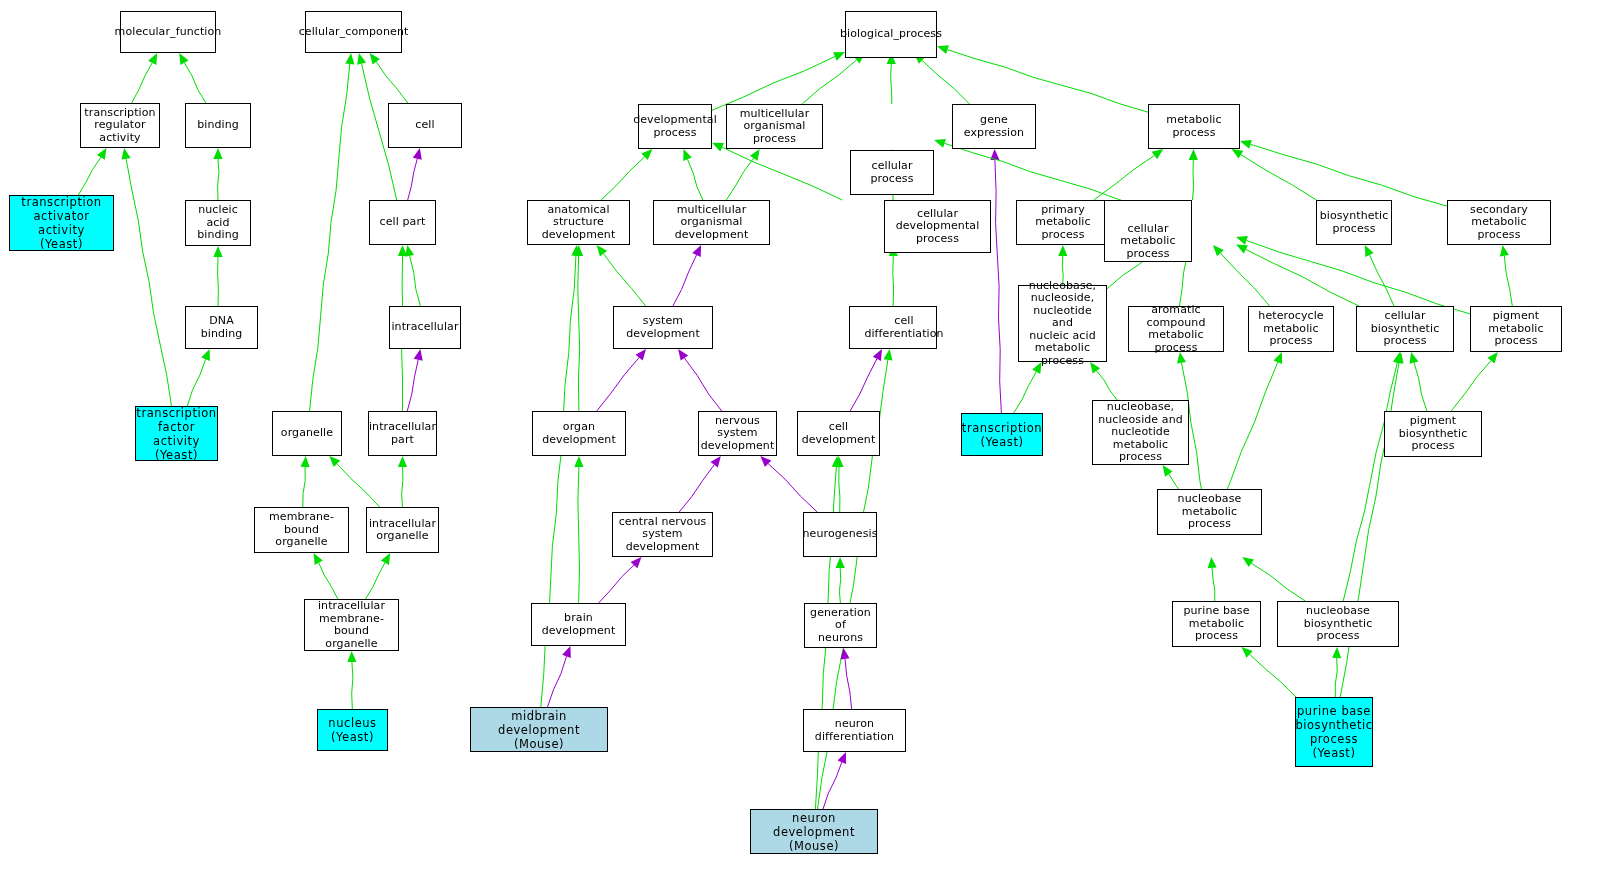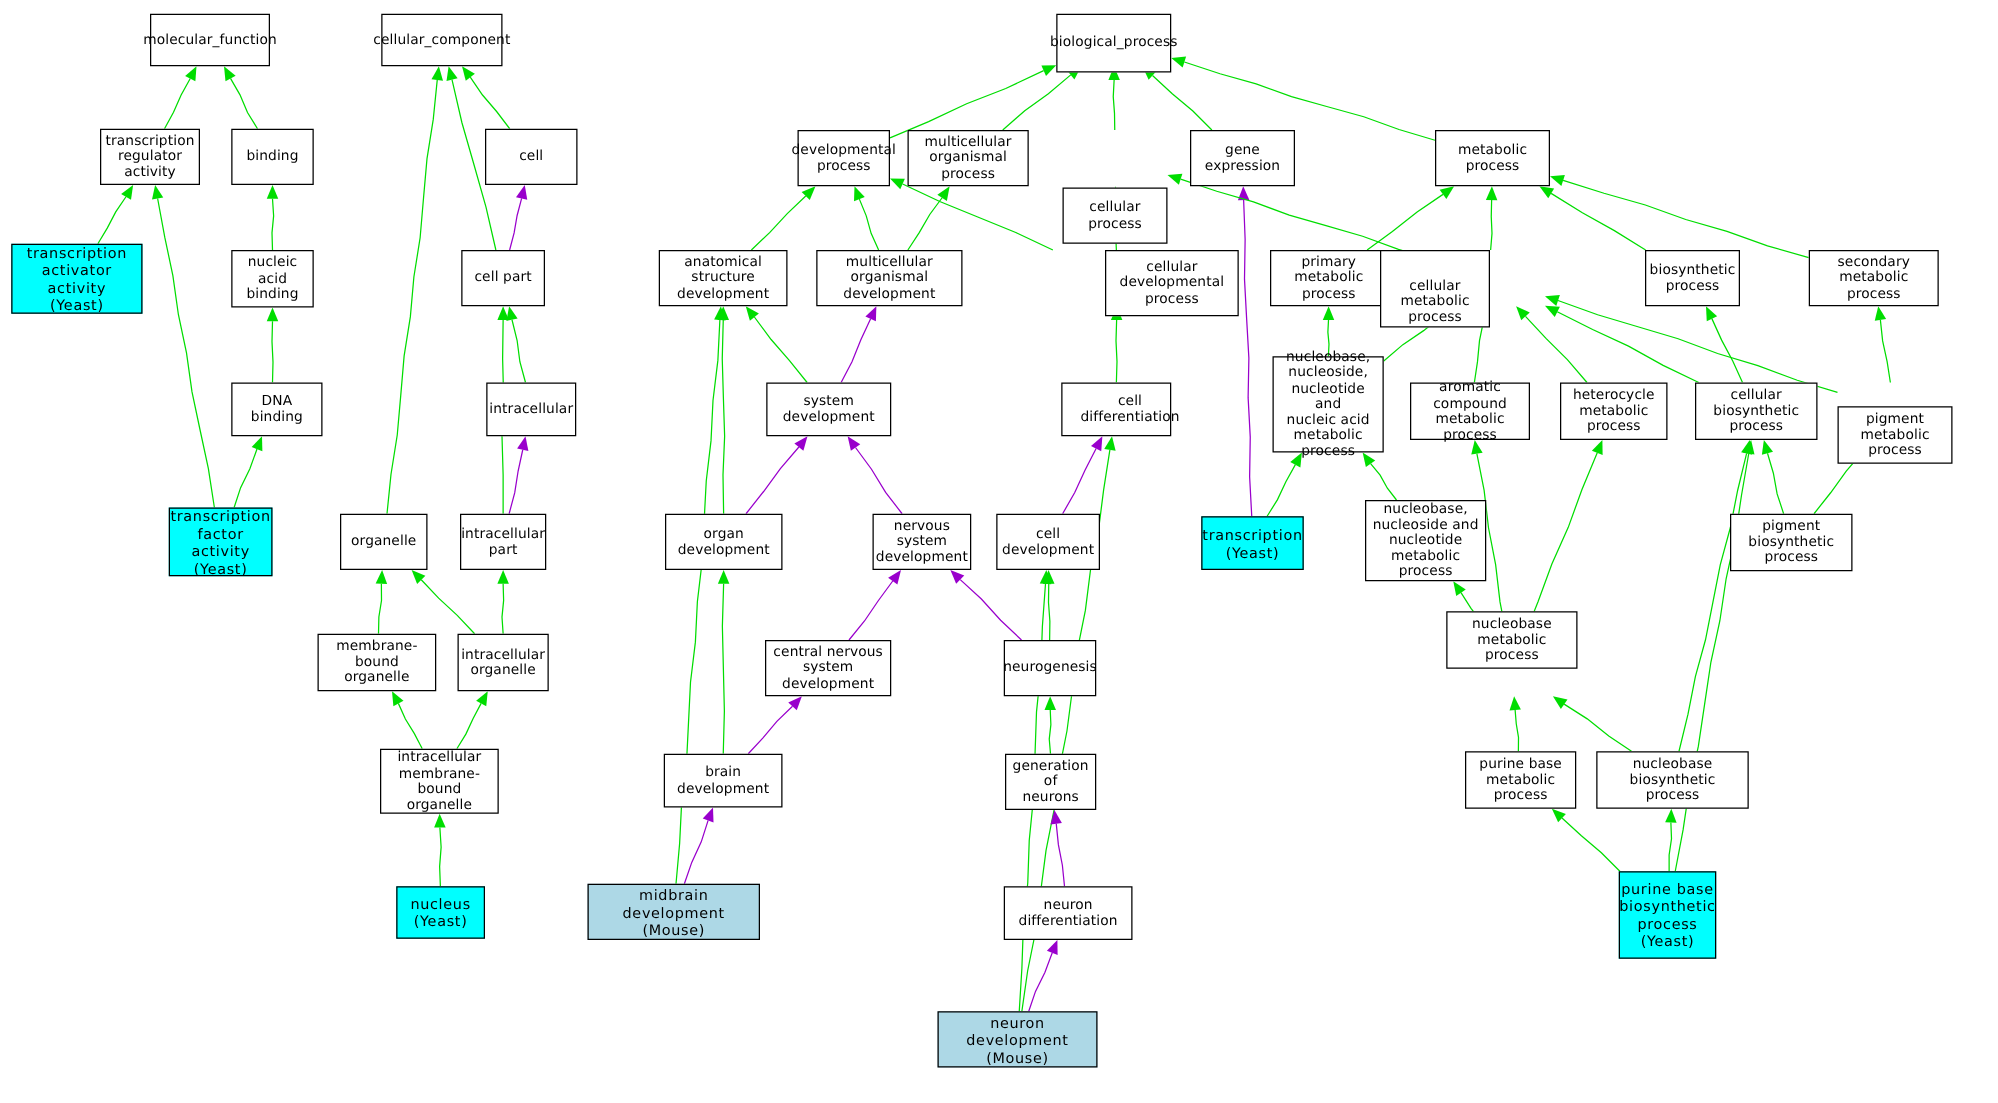--- a/index.html
+++ b/index.html
@@ -249,21 +249,21 @@
 nucleoside,
 nucleotide and
 nucleic acid
 metabolic process</span></div>
     <div class="node" style="left: 1128px; top: 306px; width: 96px; height: 46px;"><span class="label">aromatic compound
 metabolic process</span></div>
     <div class="node" style="left: 1248px; top: 306px; width: 86px; height: 46px;"><span class="label">heterocycle
 metabolic process</span></div>
     <div class="node" style="left: 1356px; top: 306px; width: 98px; height: 46px;"><span class="label">cellular biosynthetic
 process</span></div>
-    <div class="node" style="left: 1470px; top: 306px; width: 92px; height: 46px; margin-top: 19px;"><span class="label">pigment metabolic
+    <div class="node" style="left: 1470px; top: 306px; width: 92px; height: 46px;"><span class="label">pigment metabolic
 process</span></div>
     <div class="node" style="left: 532px; top: 411px; width: 94px; height: 45px;"><span class="label">organ development</span></div>
     <div class="node" style="left: 698px; top: 411px; width: 79px; height: 45px;"><span class="label">nervous system
 development</span></div>
     <div class="node" style="left: 797px; top: 411px; width: 83px; height: 45px;"><span class="label">cell development</span></div>
     <div class="node yeast" style="left: 961px; top: 413px; width: 82px; height: 43px;"><span class="label">transcription
 (Yeast)</span></div>
     <div class="node" style="left: 1092px; top: 400px; width: 97px; height: 65px;"><span class="label">nucleobase,
 nucleoside and
 nucleotide metabolic

